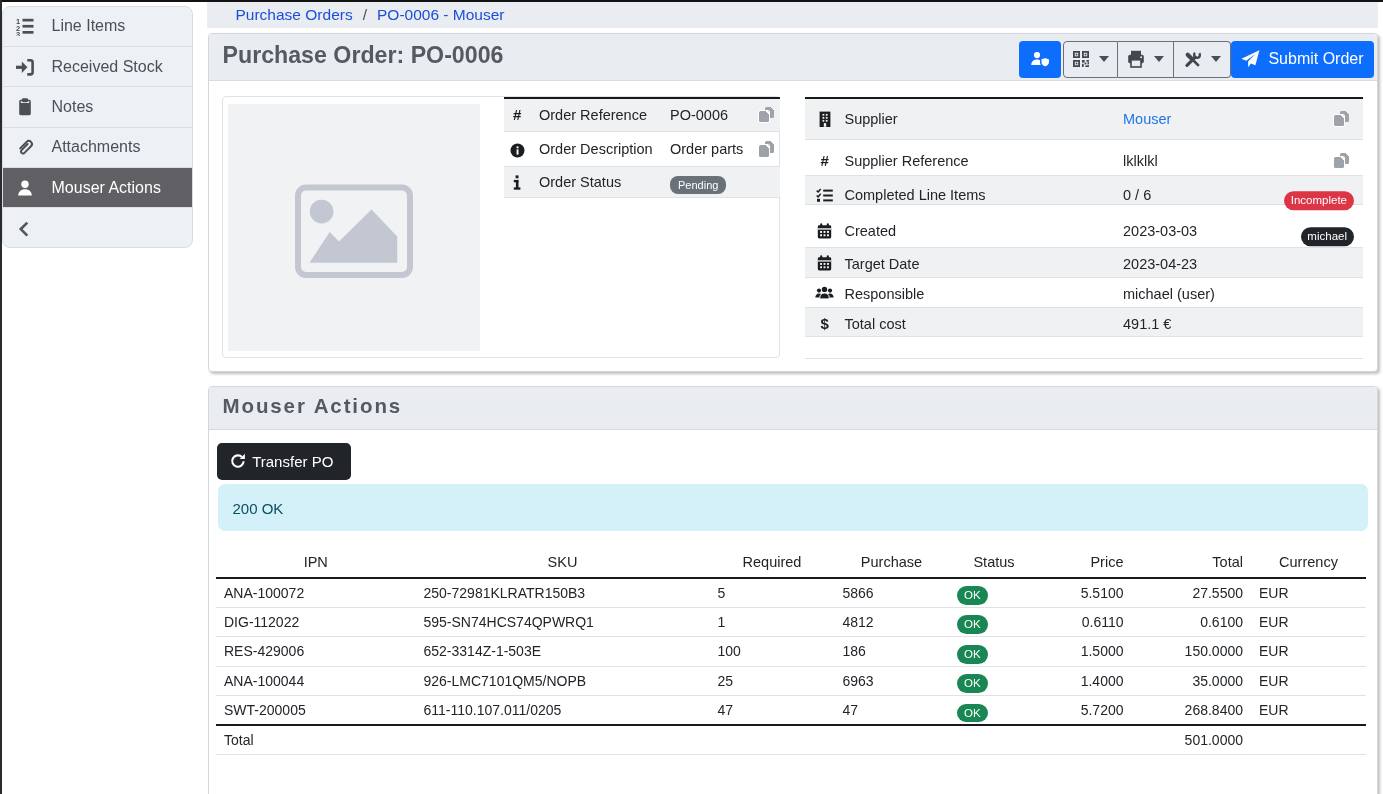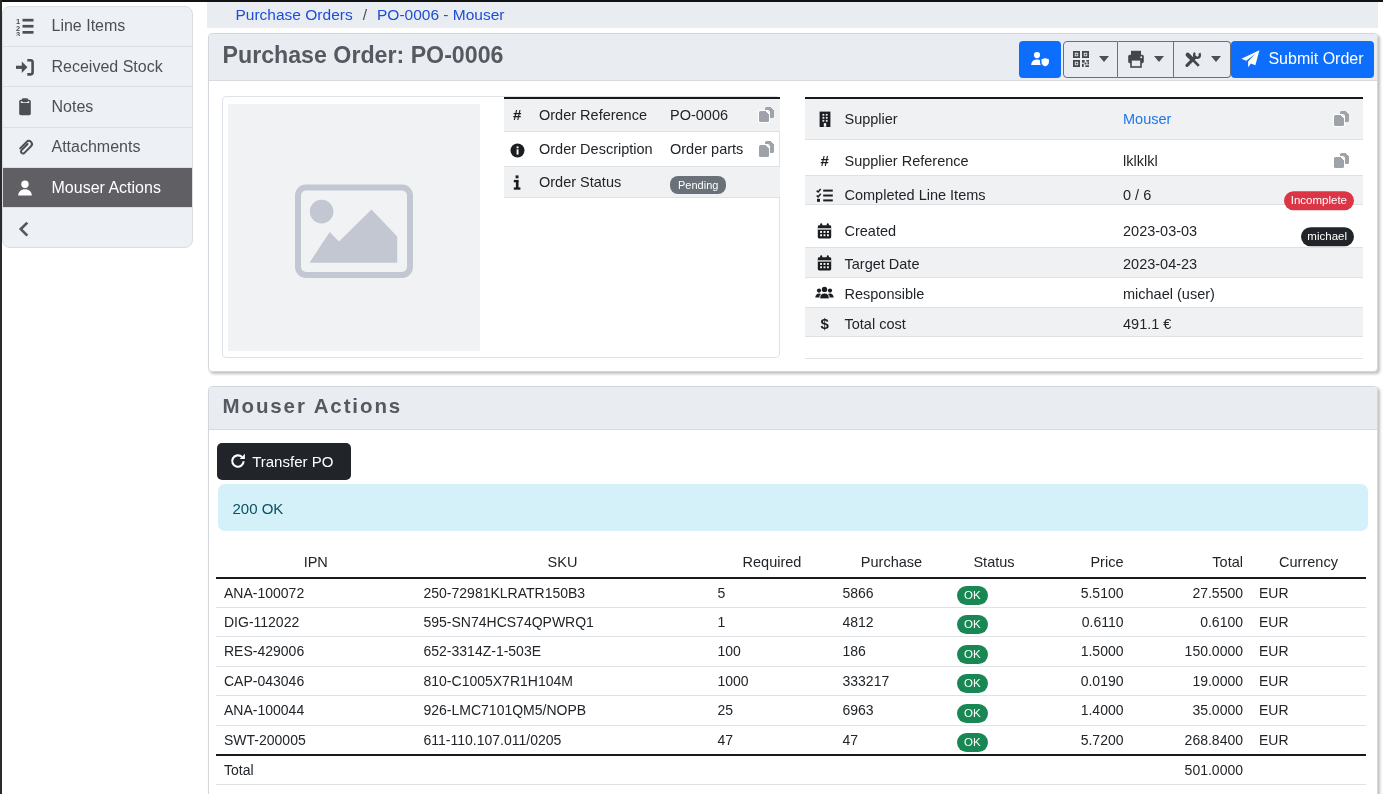--- a/index.html
+++ b/index.html
@@ -426,30 +426,20 @@
           <td>RES-429006</td>
           <td>652-3314Z-1-503E</td>
           <td>100</td>
           <td>186</td>
           <td><span class="badge bg-green">OK</span></td>
           <td class="ra">1.5000</td>
           <td class="ra">150.0000</td>
           <td>EUR</td>
         </tr>
       <tr>
-          <td>CAP-043046</td>
-          <td>810-C1005X7R1H104M</td>
-          <td>1000</td>
-          <td>333217</td>
-          <td><span class="badge bg-green">OK</span></td>
-          <td class="ra">0.0190</td>
-          <td class="ra">19.0000</td>
-          <td>EUR</td>
-        </tr>
-      <tr>
           <td>ANA-100044</td>
           <td>926-LMC7101QM5/NOPB</td>
           <td>25</td>
           <td>6963</td>
           <td><span class="badge bg-green">OK</span></td>
           <td class="ra">1.4000</td>
           <td class="ra">35.0000</td>
           <td>EUR</td>
         </tr>
       <tr class="last">

